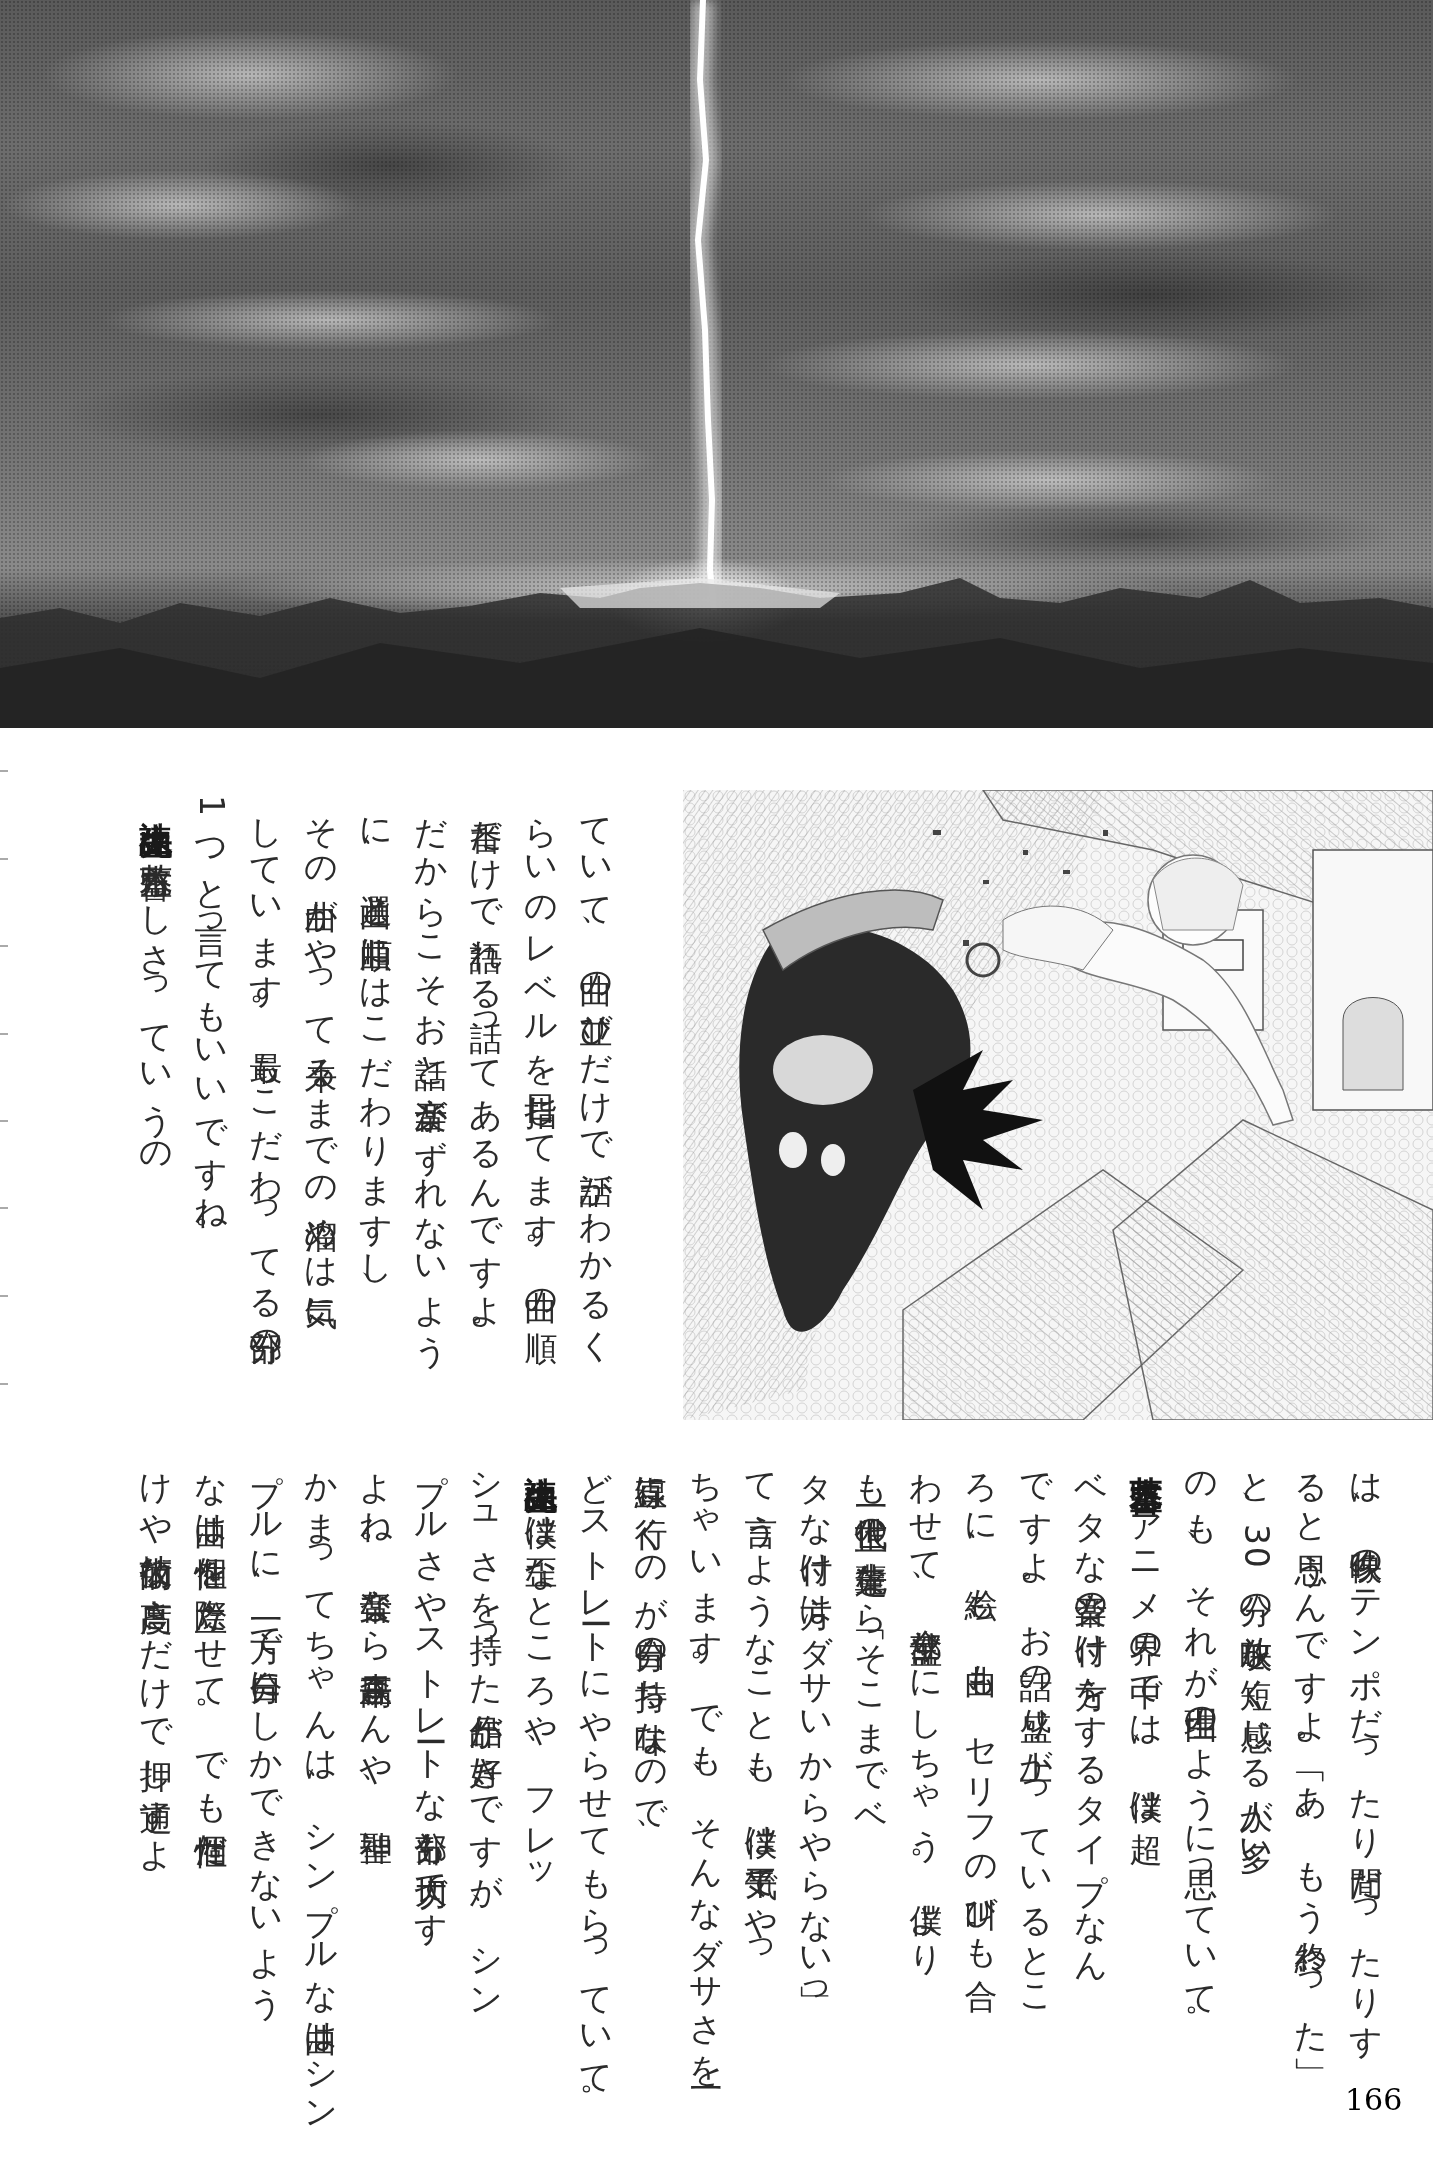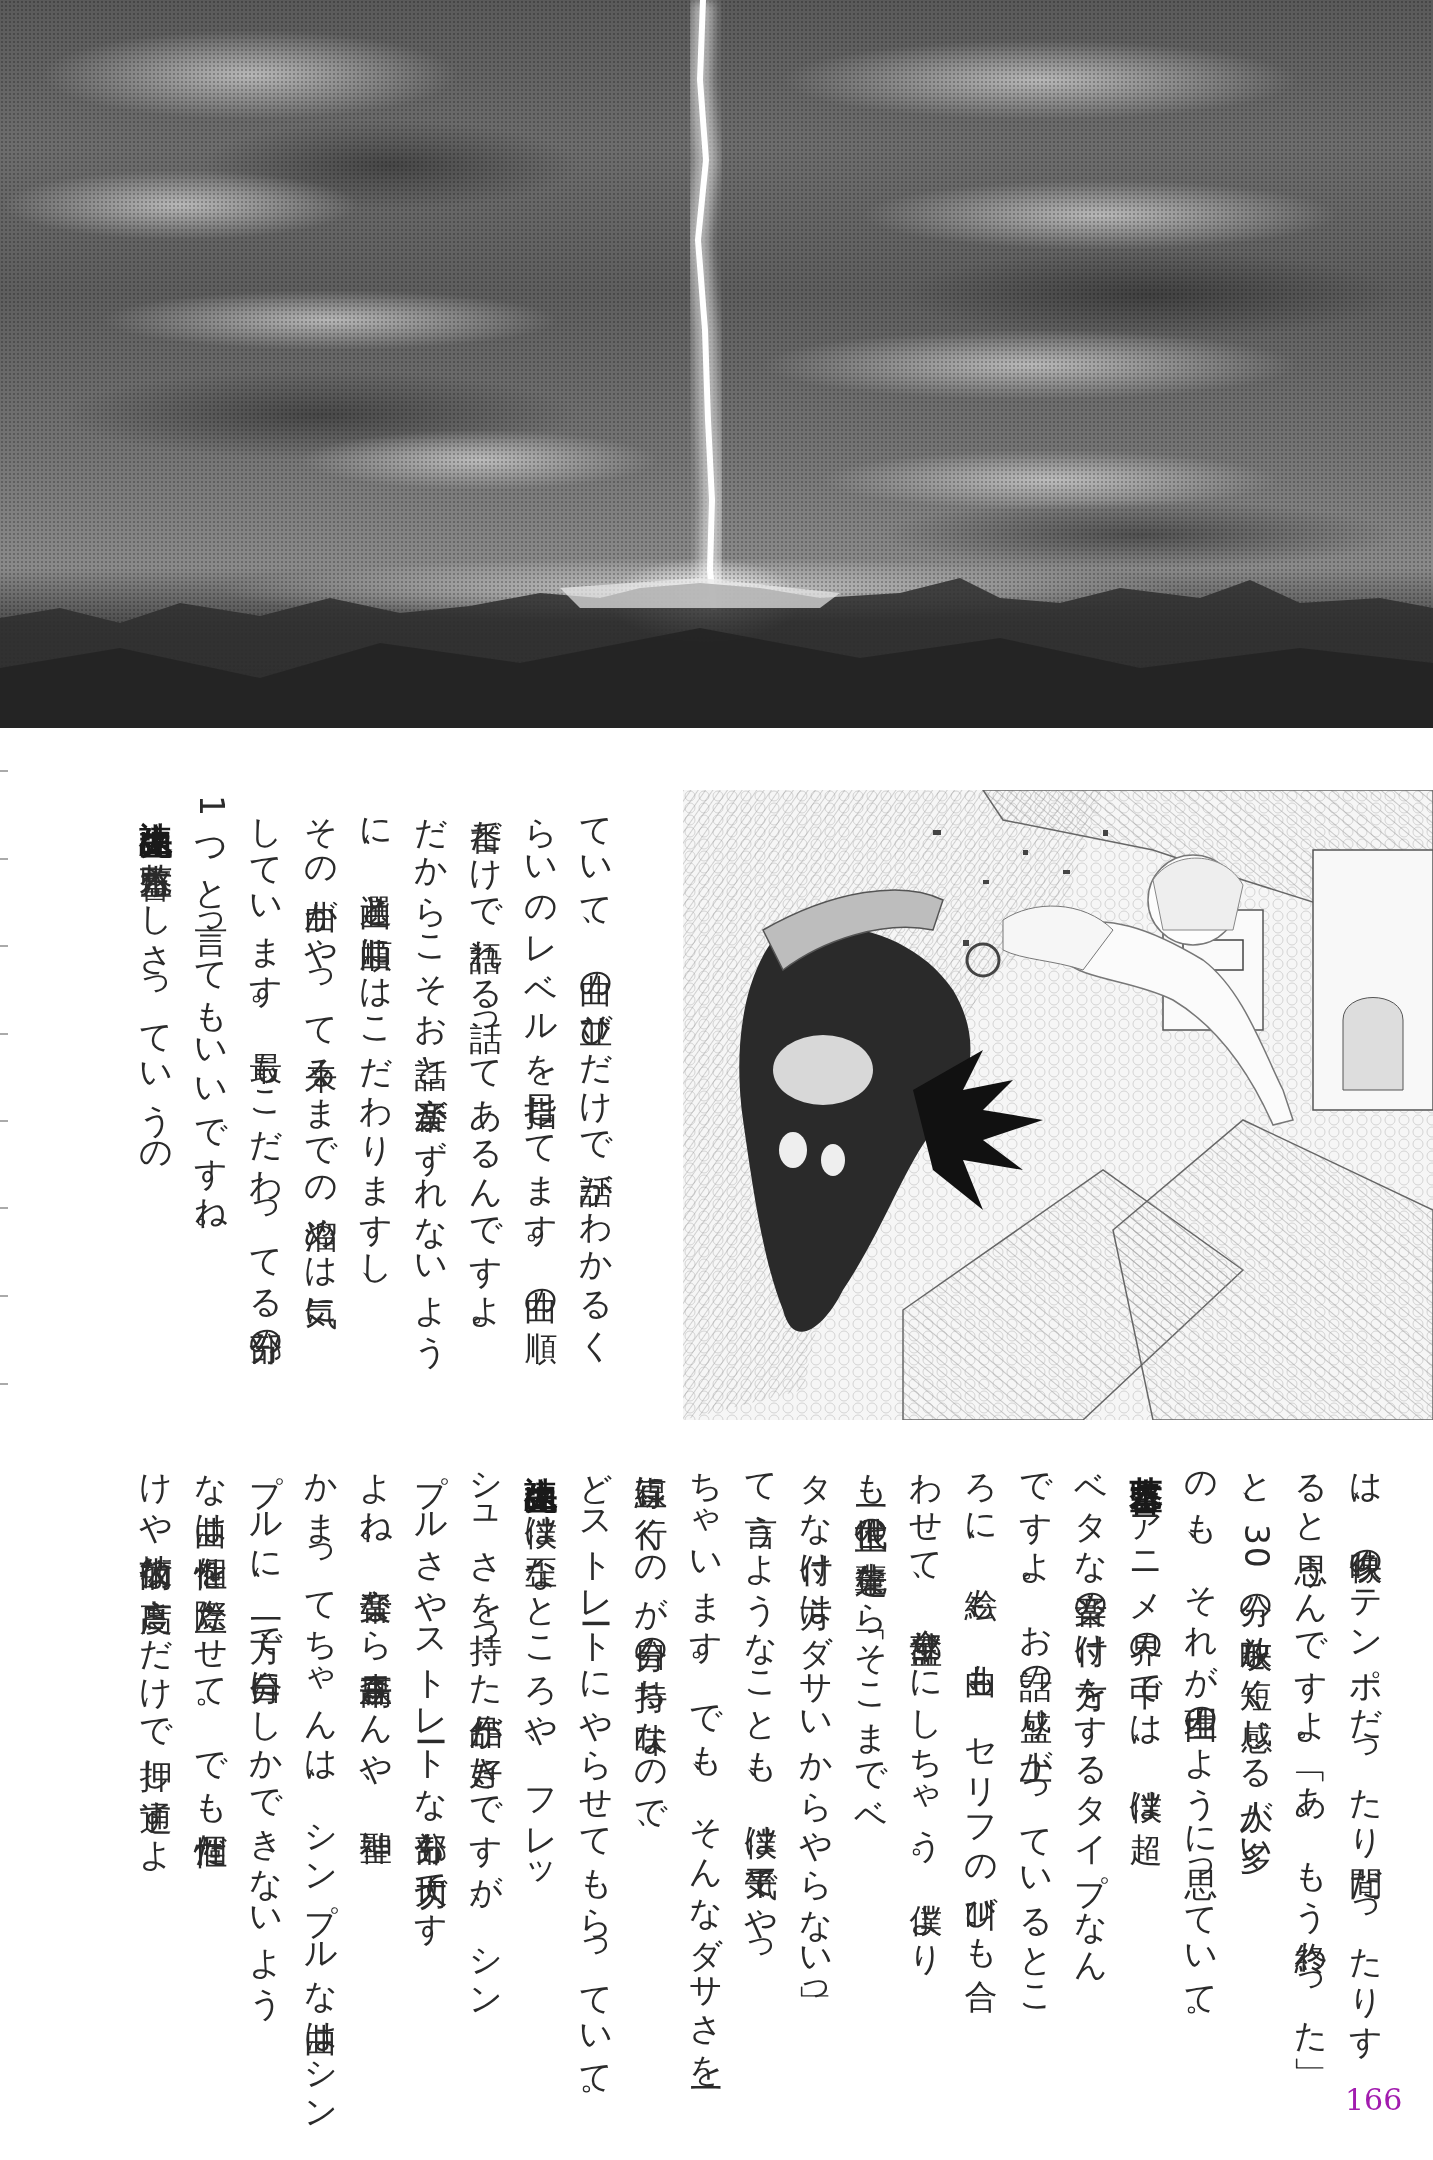--- a/index.html
+++ b/index.html
@@ -46,21 +46,21 @@
     writing-mode: vertical-rl; text-orientation: upright;
     font-size: 33px; line-height: 55px; letter-spacing: 1.7px;
     white-space: nowrap; color: #2b2b2b;
   }
   .col.upright-digits { text-orientation: mixed; }
   .speaker { font-weight: bold; color: #1a1a1a; }
   .upper { left: 129px; top: 795px; height: 632px; }
   .lower { left: 129px; top: 1450px; height: 605px; }
   .page-number {
     position: absolute; left: 1345px; top: 2082px;
-    font-family: "DejaVu Serif", "Liberation Serif", serif; font-size: 30px; color: #a21caf;
+    font-family: "DejaVu Serif", "Liberation Serif", serif; font-size: 30px; color: #000000;
   }
   .tick { position: absolute; left: 0; width: 8px; height: 2px; background: #aaa; }
 </style>
 </head>
 <body>
 
 <div class="tick" style="top:770px"></div>
 <div class="tick" style="top:858px"></div>
 <div class="tick" style="top:945px"></div>
 <div class="tick" style="top:1033px"></div>

